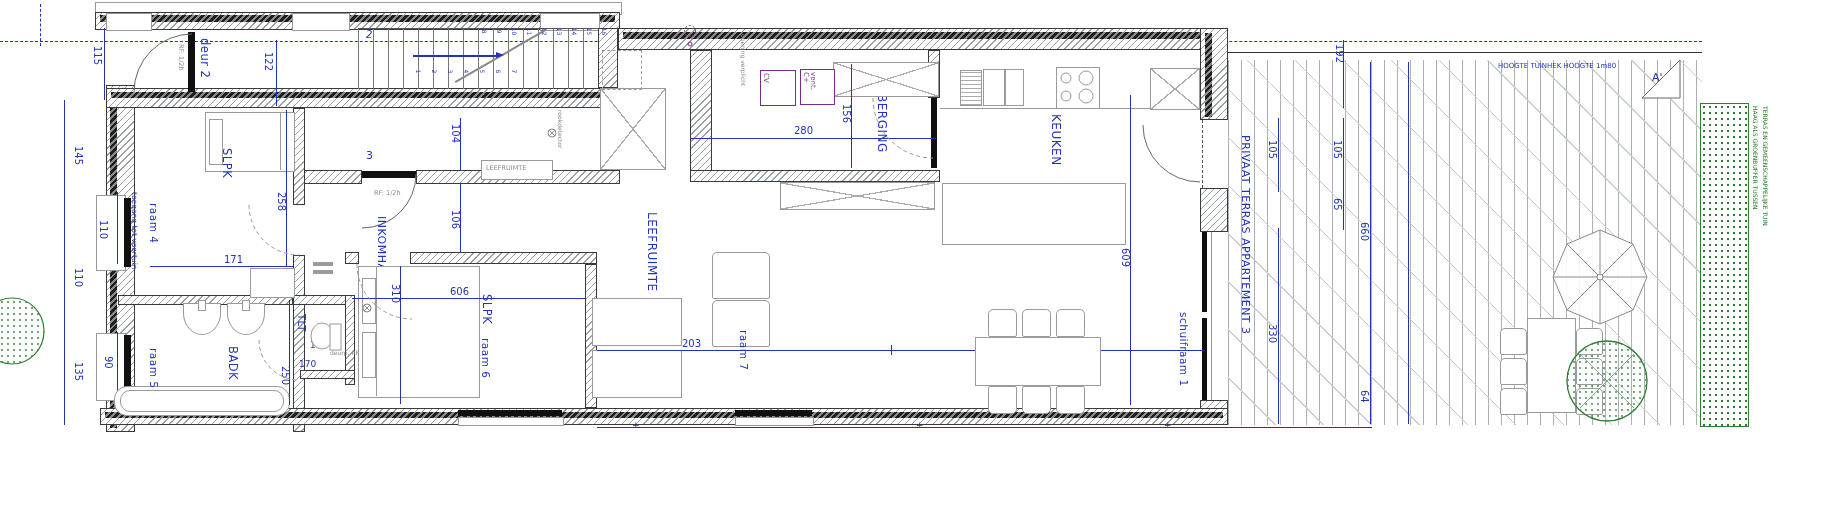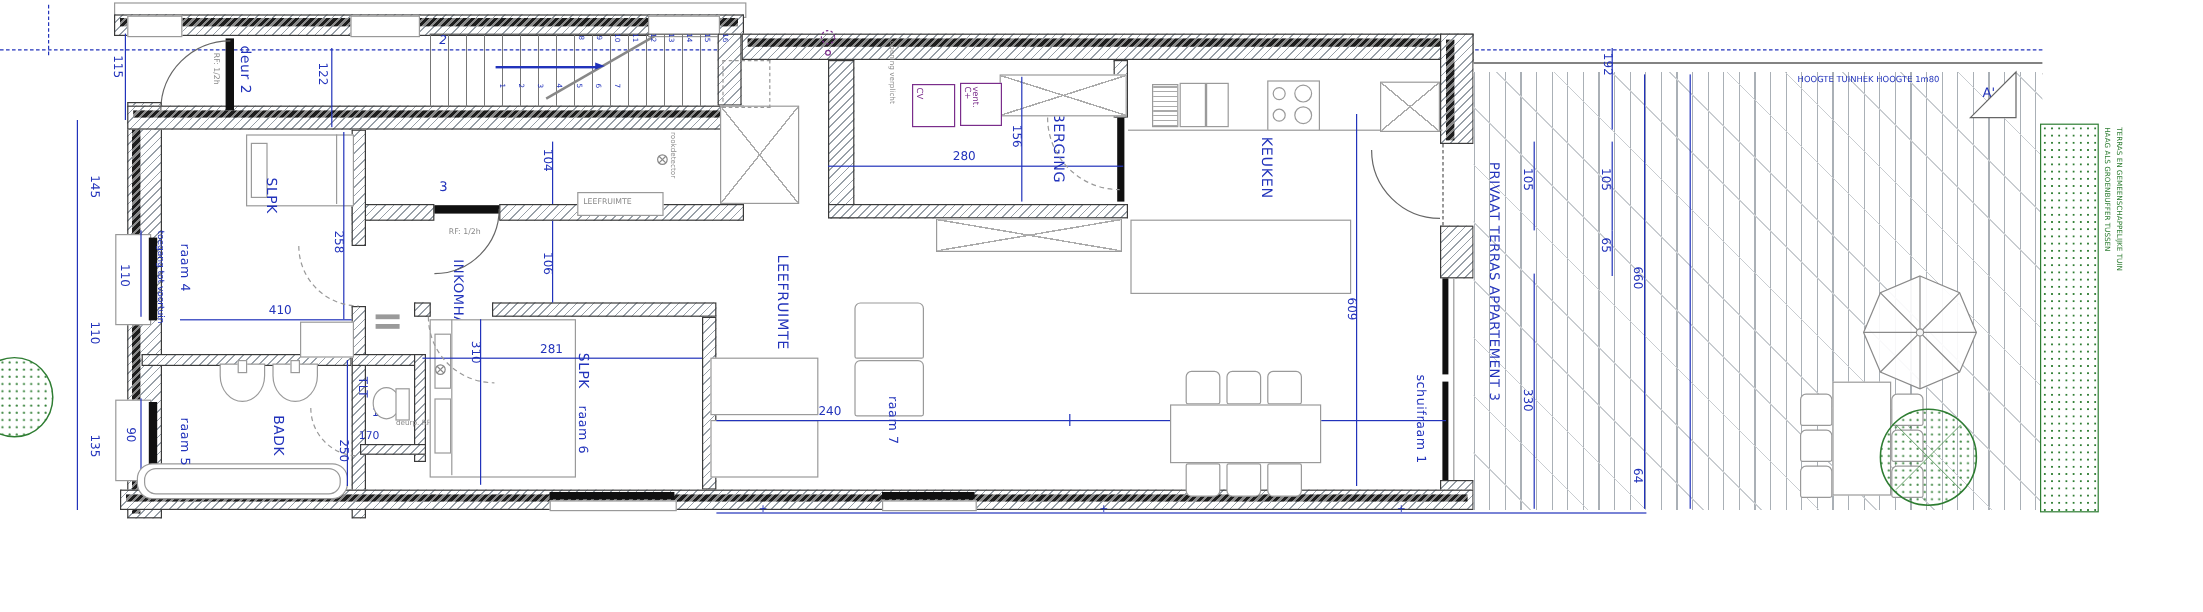--- a/index.html
+++ b/index.html
@@ -147,21 +147,21 @@
 
   <div class="furn" style="left:205px;top:112px;width:88px;height:58px;"></div>
   <div class="abs" style="left:280px;top:112px;width:1px;height:58px;background:#9a9a9a;"></div>
   <div class="furn" style="left:209px;top:119px;width:12px;height:44px;"></div>
   <div class="furn" style="left:250px;top:268px;width:43px;height:28px;"></div>
   <div class="room v" style="left:220px;top:148px;">SLPK</div>
   <div class="room v" style="left:148px;top:203px;font-size:10.5px;">raam 4</div>
   <div class="dl" style="left:286px;top:110px;width:1px;height:156px;"></div>
   <div class="dim v" style="left:276px;top:192px;">258</div>
   <div class="dl" style="left:150px;top:266px;width:143px;height:1px;"></div>
-  <div class="dim" style="left:224px;top:255px;">410</div>
+  <div class="dim" style="left:224px;top:255px;">171</div>
 
   <div class="sink" style="left:183px;top:303px;width:36px;height:30px;"></div>
   <div class="sink" style="left:227px;top:303px;width:36px;height:30px;"></div>
   <div class="furn" style="left:198px;top:300px;width:6px;height:9px;"></div>
   <div class="furn" style="left:242px;top:300px;width:6px;height:9px;"></div>
   <div class="furn" style="left:114px;top:386px;width:174px;height:28px;border-radius:13px;"></div>
   <div class="furn" style="left:120px;top:390px;width:162px;height:20px;border-radius:10px;"></div>
   <div class="room v" style="left:226px;top:346px;">BADK</div>
   <div class="room v" style="left:148px;top:348px;font-size:10.5px;">raam 5</div>
   <div class="dl" style="left:289px;top:300px;width:1px;height:105px;"></div>
@@ -187,35 +187,35 @@
 
   <div class="furn" style="left:358px;top:266px;width:120px;height:130px;"></div>
   <div class="abs" style="left:376px;top:266px;width:1px;height:130px;background:#9a9a9a;"></div>
   <div class="furn" style="left:362px;top:278px;width:12px;height:44px;"></div>
   <div class="furn" style="left:362px;top:332px;width:12px;height:44px;"></div>
   <div class="room v" style="left:480px;top:294px;">SLPK</div>
   <div class="room v" style="left:480px;top:338px;font-size:10.5px;">raam 6</div>
   <div class="dl" style="left:400px;top:266px;width:1px;height:138px;"></div>
   <div class="dim v" style="left:390px;top:284px;">310</div>
   <div class="dl" style="left:352px;top:298px;width:233px;height:1px;"></div>
-  <div class="dim" style="left:450px;top:287px;">281</div>
+  <div class="dim" style="left:450px;top:287px;">606</div>
 
   <div class="room v" style="left:646px;top:212px;font-size:12px;">LEEFRUIMTE</div>
   <div class="furn" style="left:592px;top:298px;width:88px;height:46px;"></div>
   <div class="furn" style="left:592px;top:350px;width:88px;height:46px;"></div>
   <div class="chair" style="left:712px;top:252px;width:56px;height:45px;"></div>
   <div class="chair" style="left:712px;top:300px;width:56px;height:45px;"></div>
   <div class="room v" style="left:738px;top:330px;font-size:10.5px;">raam 7</div>
   <div class="xbox" style="left:780px;top:182px;width:153px;height:26px;"></div>
   <div class="xbox" style="left:600px;top:88px;width:64px;height:80px;"></div>
   <div class="dash" style="left:602px;top:50px;width:38px;height:38px;"></div>
   <div class="tg v" style="left:740px;top:34px;font-size:6px;">opening verplicht</div>
   <div class="dl" style="left:597px;top:350px;width:608px;height:1px;"></div>
   <div class="dl" style="left:891px;top:345px;width:1px;height:10px;"></div>
-  <div class="dim" style="left:682px;top:339px;">240</div>
+  <div class="dim" style="left:682px;top:339px;">203</div>
   <div class="dim" style="left:1054px;top:339px;">400</div>
 
   <div class="room v" style="left:876px;top:94px;font-size:12px;">BERGING</div>
   <div class="xbox" style="left:833px;top:62px;width:104px;height:33px;"></div>
   <div class="cvbox" style="left:760px;top:70px;width:34px;height:34px;">
       <div>CV</div>
     </div>
   <div class="cvbox" style="left:800px;top:69px;width:33px;height:34px;">
       <div>vent. C+</div>
     </div>

